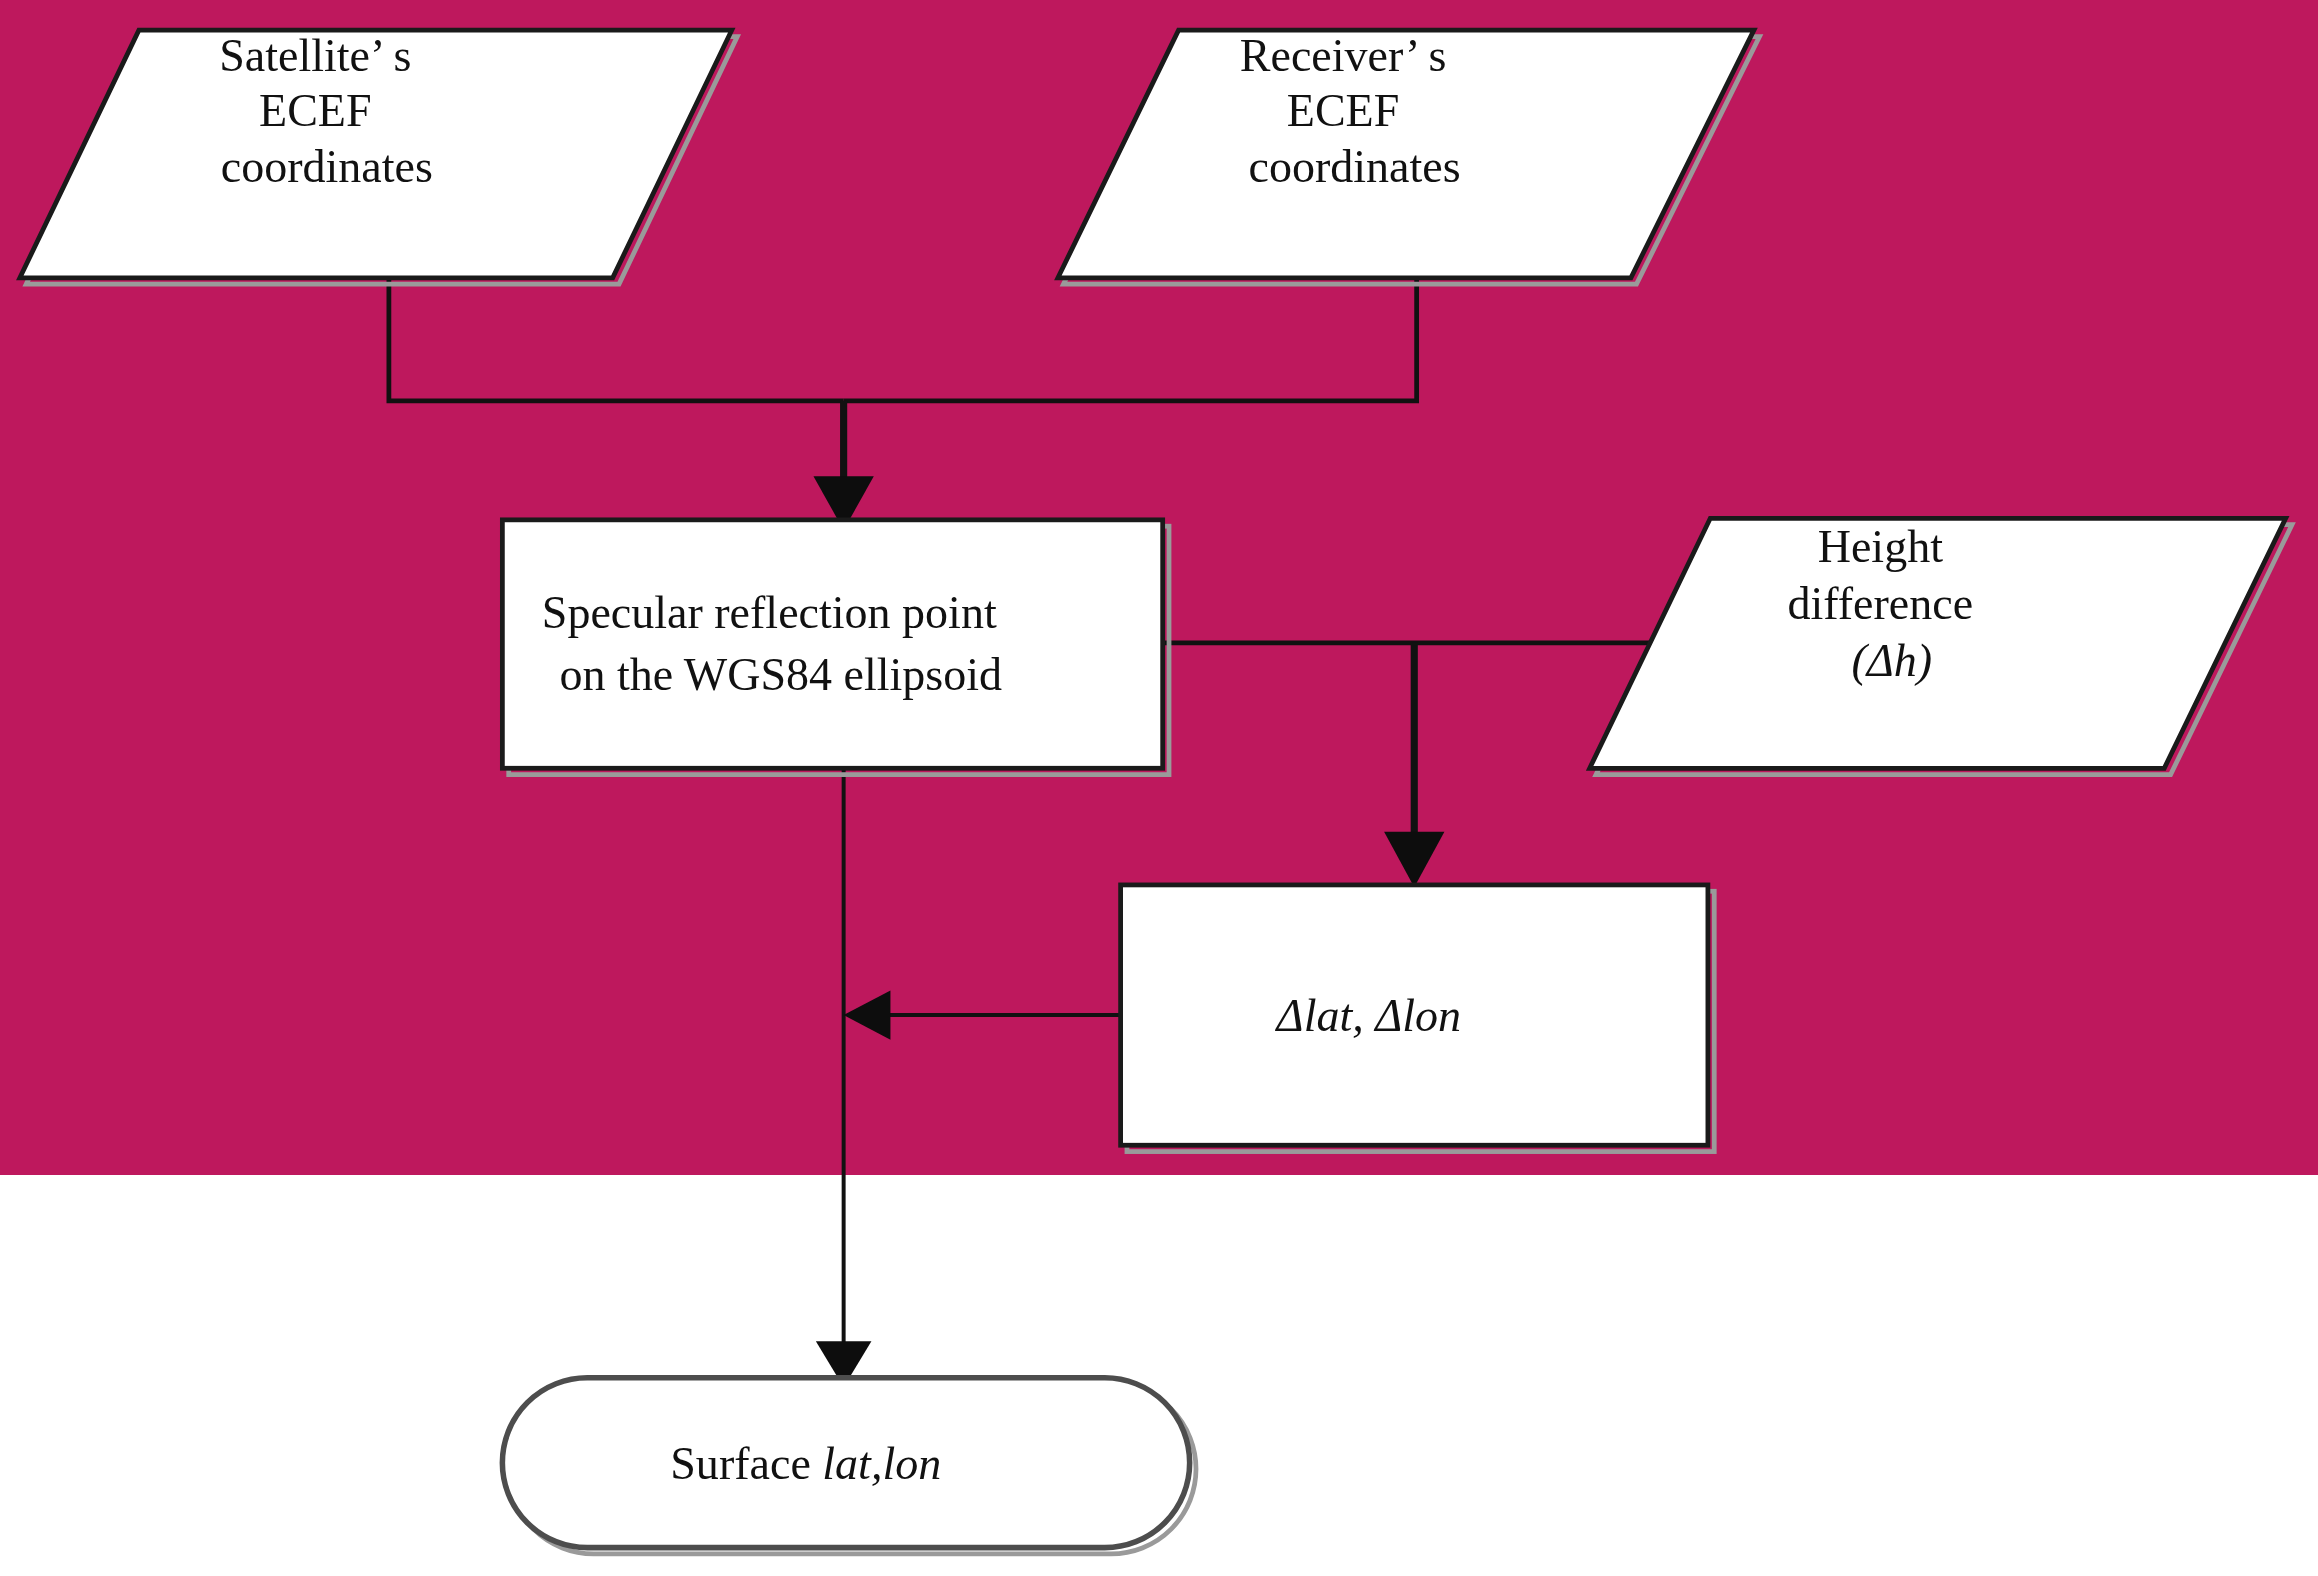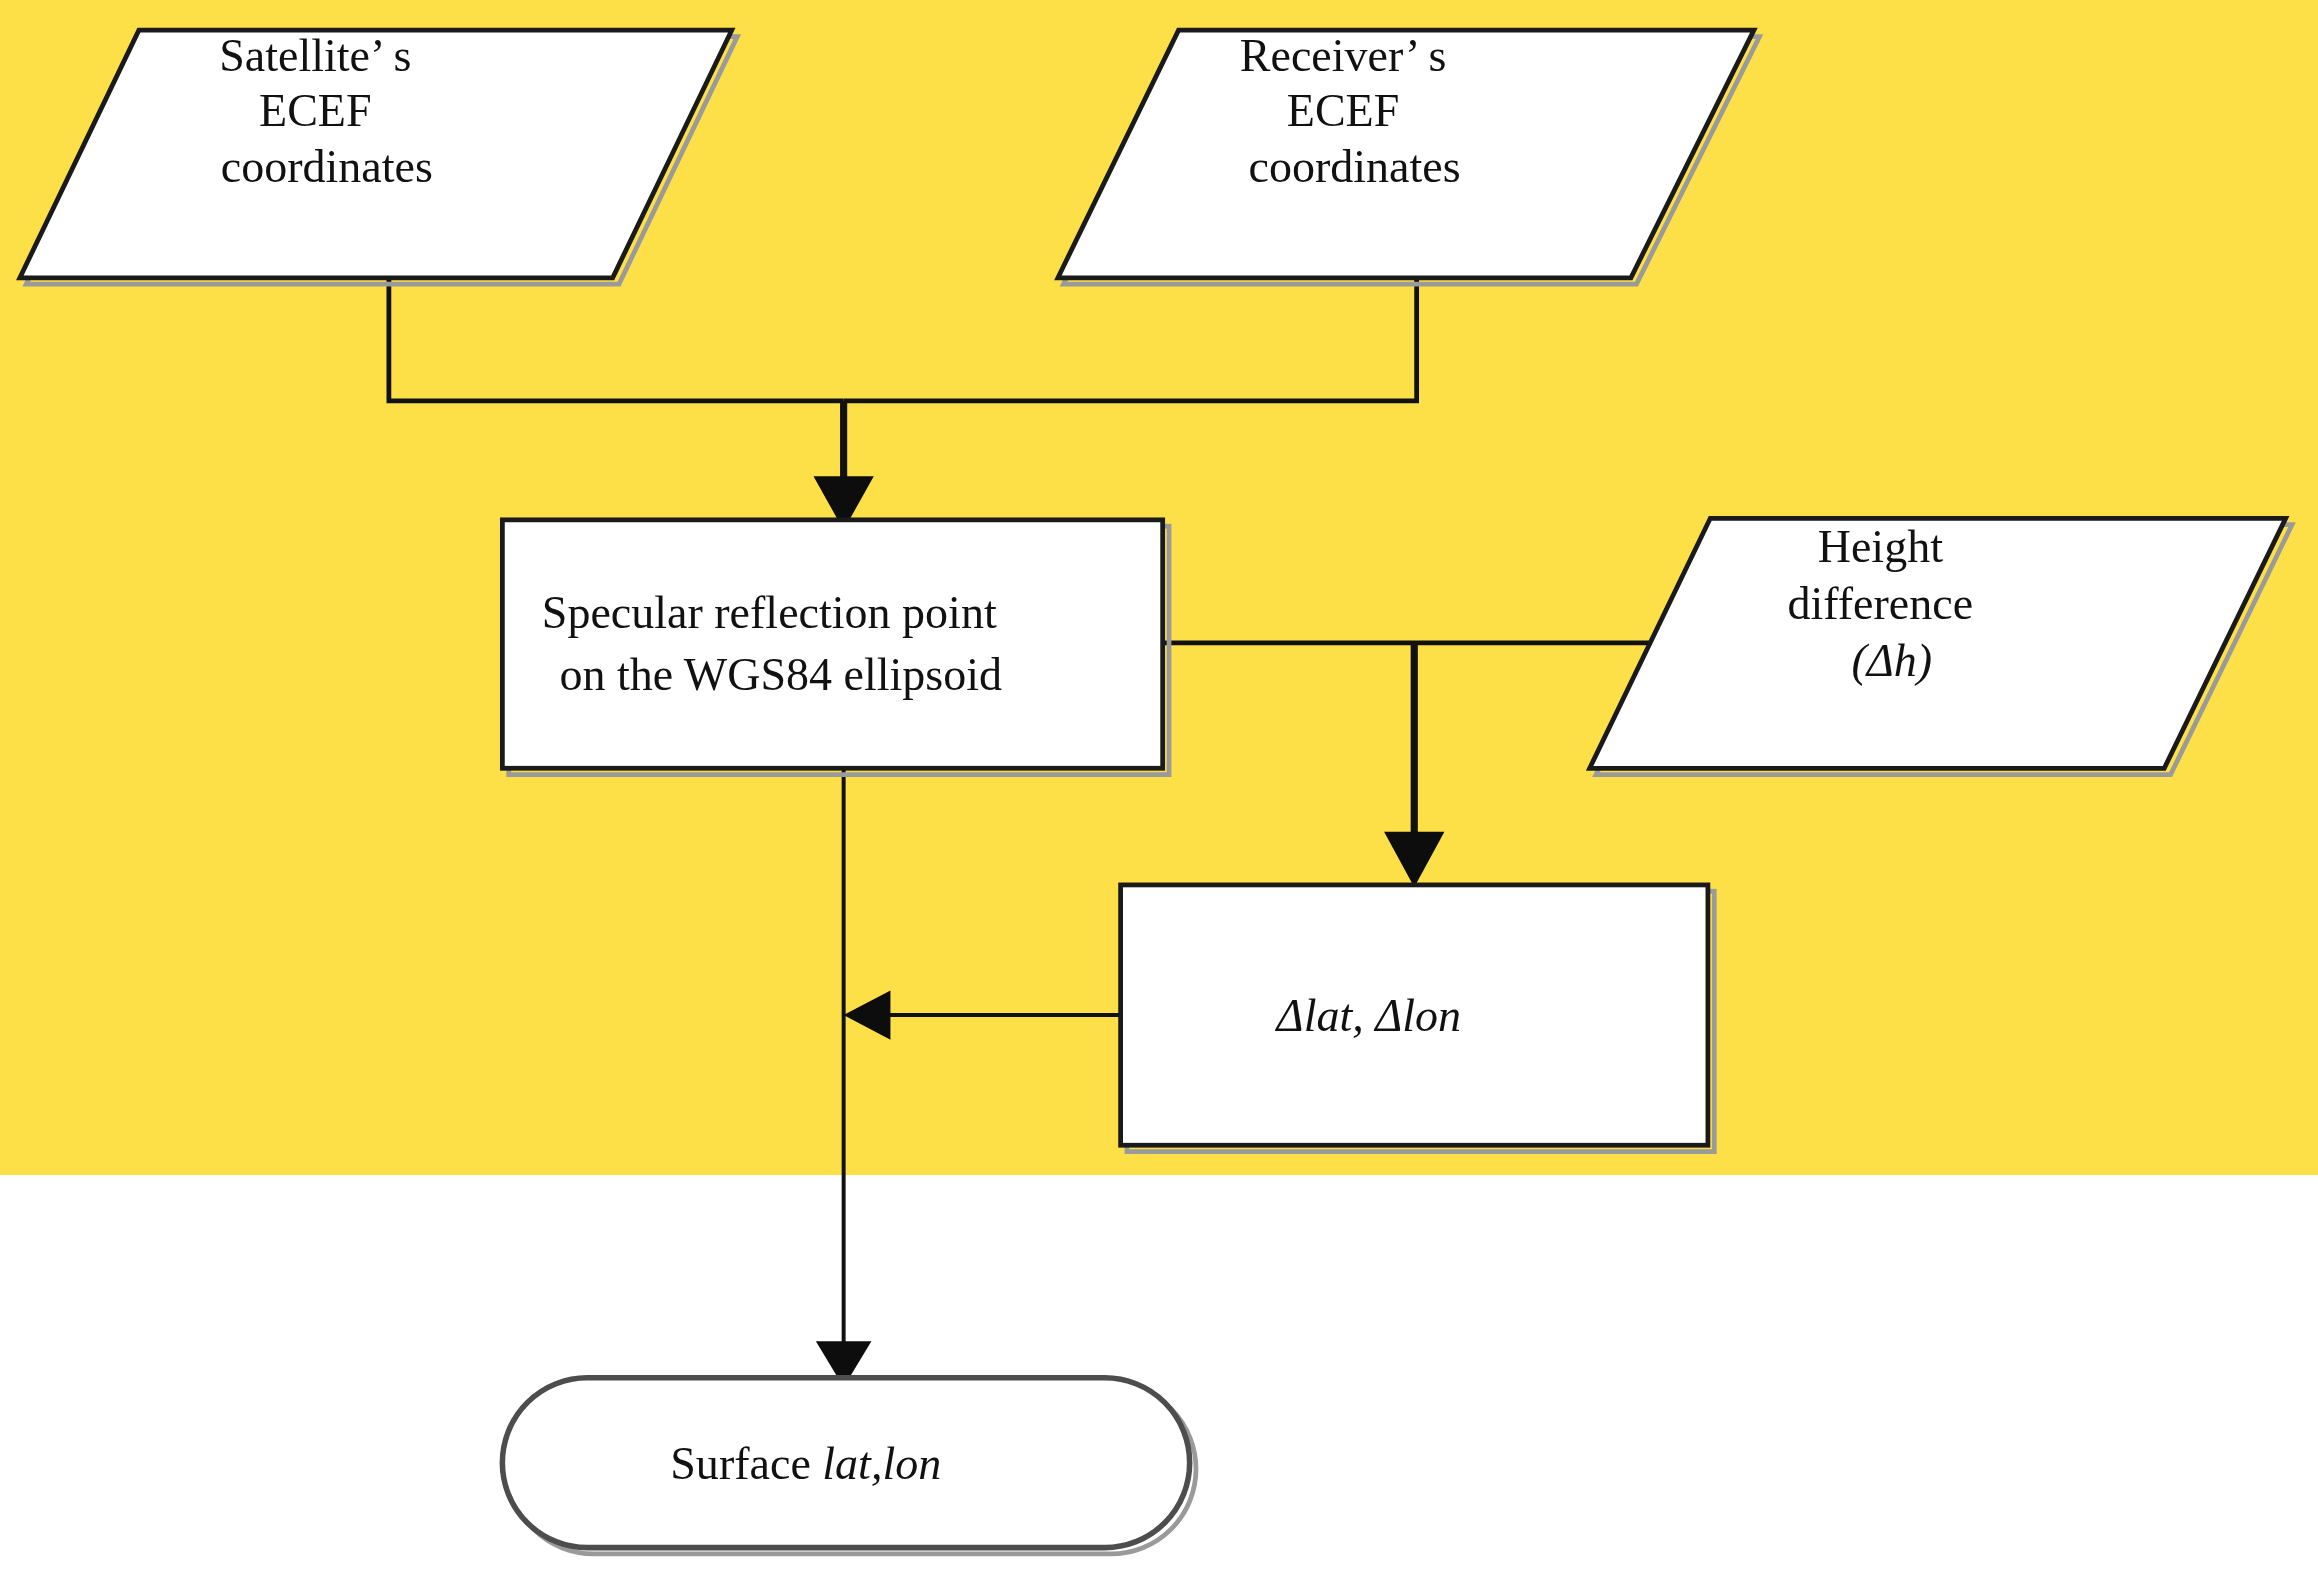--- a/index.html
+++ b/index.html
@@ -11,21 +11,21 @@
   body {
     width: 2319px;
     height: 1577px;
     font-family: "Liberation Serif", "DejaVu Serif", serif;
     overflow: hidden;
   }
   #flowchart-root {
     position: relative;
     width: 2319px;
     height: 1175px;
-    background: #fde047;
+    background: #be185d;
   }
   svg#flow-svg {
     position: absolute;
     top: 0;
     left: 0;
     width: 2319px;
     height: 1577px;
     display: block;
   }
   .node-shape {

